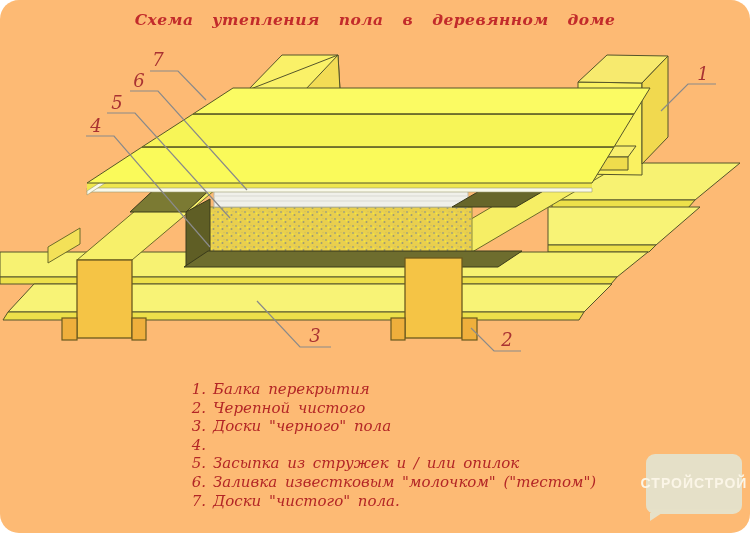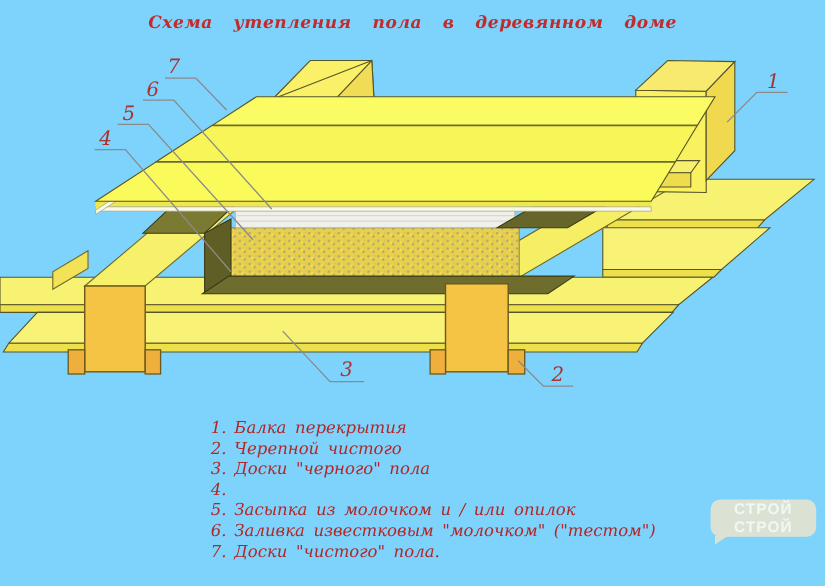--- a/index.html
+++ b/index.html
@@ -1,37 +1,37 @@
 <!DOCTYPE html>
 <html style="--titleRed: #c22b2b; --accentRed: #b32626; --calloutRed: #a93232; --boardYellow: #fafa5a; --boardEdgeYellow: #efe74d; --beamOrange: #f5c445; --blockOrange: #efaf3c; --pergaminOlive: #6e6d2e; --fillYellow: #e9cf4e; --limeWhite: #f0f0ea; --watermarkBg: #e4e4d0;"><head>
 <meta charset="utf-8">
 <style>
   html,body{margin:0;padding:0;background:#fff;}
   .stage{
-    position:relative;width:750px;height:533px;background:#7dd3fc;
-    font-family:"DejaVu Serif",serif;overflow:hidden;
+    position:relative;width:750px;height:533px;background:#fdba74;
+    font-family:"DejaVu Serif",serif;overflow:hidden;border-radius:19px;
   }
   .title{
     position:absolute;top:10px;left:0;width:750px;text-align:center;
     font-style:italic;font-weight:600;font-size:15.5px;
     color:var(--titleRed,#c22b2b);word-spacing:13px;letter-spacing:.5px;
   }
   .diagram-svg{position:absolute;left:0;top:0;}
   .legend{
     position:absolute;left:188px;top:381px;
     display:flex;flex-direction:column;gap:2.6px;
     font-style:italic;font-size:15px;color:var(--accentRed,#b32626);
   }
   .legend-row{display:flex;line-height:16px;}
   .legend-num{min-width:18px;margin-right:7px;text-align:right;}
   .legend-text{word-spacing:3px;}
   .watermark{
-    position:absolute;left:646px;top:454px;width:96px;height:34px;
+    position:absolute;left:646px;top:454px;width:96px;height:60px;
     background:var(--watermarkBg,#e4e4d0);opacity:.92;border-radius:9px;
-    display:flex;flex-direction:column;align-items:center;justify-content:center;
+    display:flex;flex-direction:row;align-items:center;justify-content:center;
     font-family:"Liberation Sans",sans-serif;font-weight:bold;font-size:14px;
     line-height:1.25;color:#fbfbf1;letter-spacing:1px;
   }
   .watermark::after{
     content:"";position:absolute;left:4px;bottom:-7px;
     border-left:12px solid var(--watermarkBg,#e4e4d0);
     border-bottom:8px solid transparent;
   }
   .callout-num{
     font-family:"DejaVu Serif",serif;font-style:italic;font-size:18px;
@@ -170,21 +170,21 @@
     </div>
     <div class="legend-row">
       <span class="legend-num">3.</span>
       <span class="legend-text">Доски "черного" пола</span>
     </div>
     <div class="legend-row">
       <span class="legend-num">4.</span>
     </div>
     <div class="legend-row">
       <span class="legend-num">5.</span>
-      <span class="legend-text">Засыпка из молочком и / или опилок</span>
+      <span class="legend-text">Засыпка из стружек и / или опилок</span>
     </div>
     <div class="legend-row">
       <span class="legend-num">6.</span>
       <span class="legend-text">Заливка известковым "молочком" ("тестом")</span>
     </div>
     <div class="legend-row">
       <span class="legend-num">7.</span>
       <span class="legend-text">Доски "чистого" пола.</span>
     </div>
   </div>

